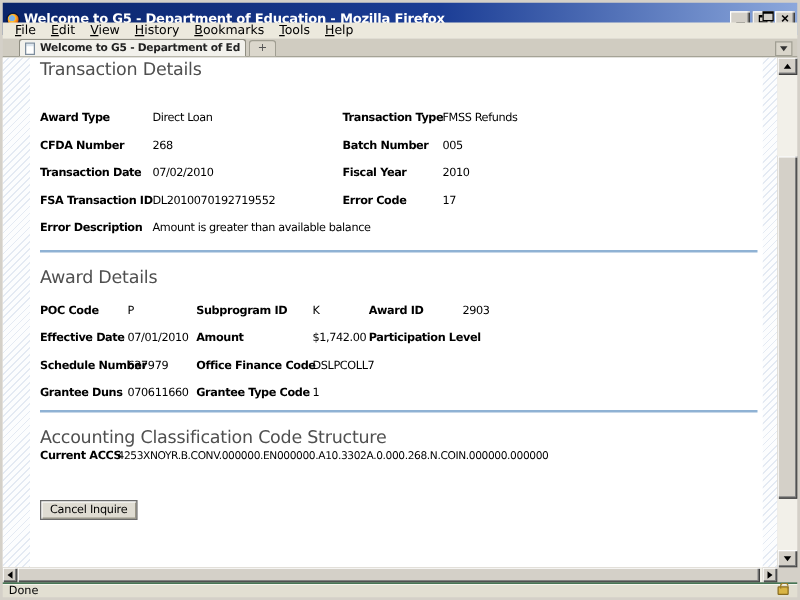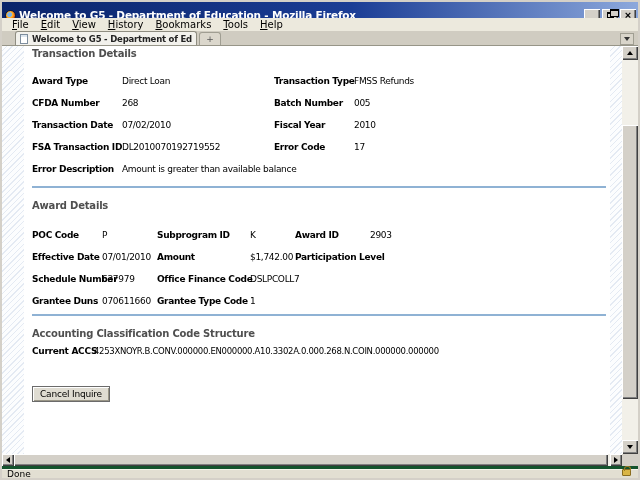--- a/index.html
+++ b/index.html
@@ -52,27 +52,27 @@
               border-top:4px solid #333; }
 
   
   .content { position:absolute; top:44px; left:0; right:16px; bottom:24px; background:#fff; overflow:hidden; }
   .rail { position:absolute; top:0; bottom:0; 
           background:repeating-linear-gradient(135deg,#fcfdfe 0 3px,#e4eaf3 3px 4px); }
   .rail.left { left:0; width:22px; }
   .rail.right { right:0; width:12px; }
   .page { position:absolute; left:22px; right:12px; top:0; bottom:0; background:#fff; padding:0 4px 0 8px; }
 
-  .sec-heading { margin-top:2px; height:12px; font-size:10px; font-weight:bold; color:#4f4f4f;
+  .sec-heading { margin-top:2px; height:12px; font-size:14px; font-weight:normal; color:#4f4f4f;
                  letter-spacing:-0.2px; }
   .sec-heading.h2 { margin-top:12px; }
   .divider { height:2px; background:#8fb2d4; margin-top:6px; }
   .divider.d2 { margin-top:2px; }
 
-  .t-rows { margin-top:10px; }
+  .t-rows { margin-top:24px; }
   .a-rows { margin-top:12px; }
   .t-row { display:grid; grid-template-columns:90px 152px 80px 1fr; height:22px; align-items:center; }
   .a-row { display:grid; grid-template-columns:70px 55px 93px 45px 75px 1fr; height:22px; align-items:center; }
   .accs-row { display:grid; grid-template-columns:62px 1fr; height:22px; align-items:center; margin-top:0; }
   .lbl { font-size:9px; font-weight:bold; color:#000; letter-spacing:-0.3px; white-space:nowrap; }
   .val { font-size:9px; color:#000; letter-spacing:-0.3px; white-space:nowrap; }
   .accs-val { font-size:8.5px; letter-spacing:-0.3px; }
 
   .cancel { margin-top:24px; height:16px; padding:0 7px; font-family:"DejaVu Sans",sans-serif;
             font-size:9px; color:#000; background:#dfdcd2; border:1px solid #6b6b6b;
@@ -93,21 +93,21 @@
   .h-thumb { position:absolute; top:0; left:12px; right:14px; height:12px; background:#d4d0c8;
              box-shadow: inset 1px 1px 0 #fff, inset -1px -1px 0 #404040, inset -2px -2px 0 #808080; }
   .tri-u { width:0; height:0; border-left:3px solid transparent; border-right:3px solid transparent; border-bottom:4px solid #000; }
   .tri-d { width:0; height:0; border-left:3px solid transparent; border-right:3px solid transparent; border-top:4px solid #000; }
   .tri-l { width:0; height:0; border-top:3px solid transparent; border-bottom:3px solid transparent; border-right:4px solid #000; }
   .tri-r { width:0; height:0; border-top:3px solid transparent; border-bottom:3px solid transparent; border-left:4px solid #000; }
   .corner { position:absolute; right:0; bottom:12px; width:16px; height:12px; background:#d4d0c8; }
 
   
   .statusbar { position:absolute; left:0; right:0; bottom:0; height:12px; background:#e2dfd2;
-               border-top:3px solid #14532d; box-shadow: inset 0 1px 0 #f6f4ec;
+               border-top:1px solid #14532d; box-shadow: inset 0 1px 0 #f6f4ec;
                display:flex; align-items:center; padding-left:5px; font-size:9px; color:#000; }
   .lock { position:absolute; right:7px; bottom:2px; width:9px; height:7px; background:#d9b545;
           border:1px solid #8a6d1f; border-radius:1px; }
   .lock::before { content:""; position:absolute; left:1px; top:-4px; width:5px; height:4px;
                   border:1.5px solid #9a7b24; border-bottom:none; border-radius:3px 3px 0 0; }
 </style>
 </head>
 <body>
 
 <div class="window">

